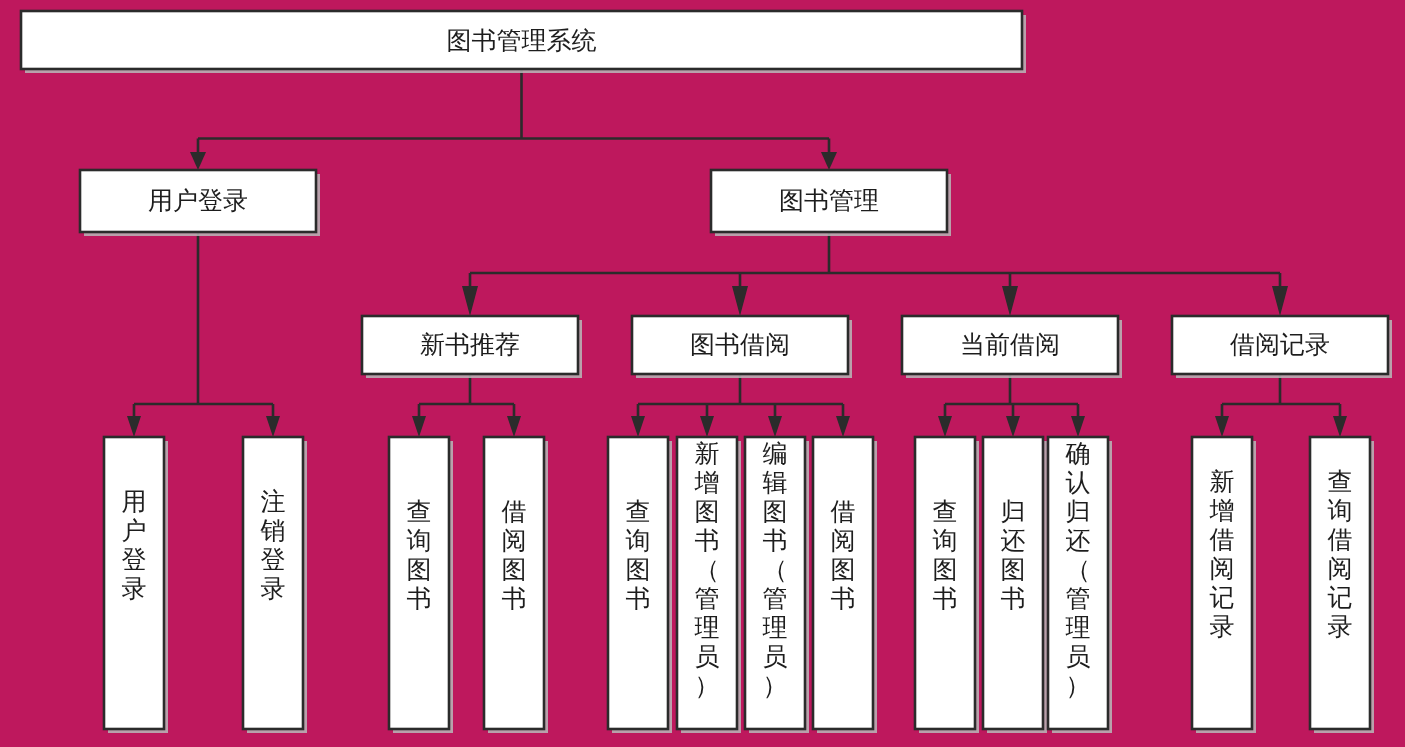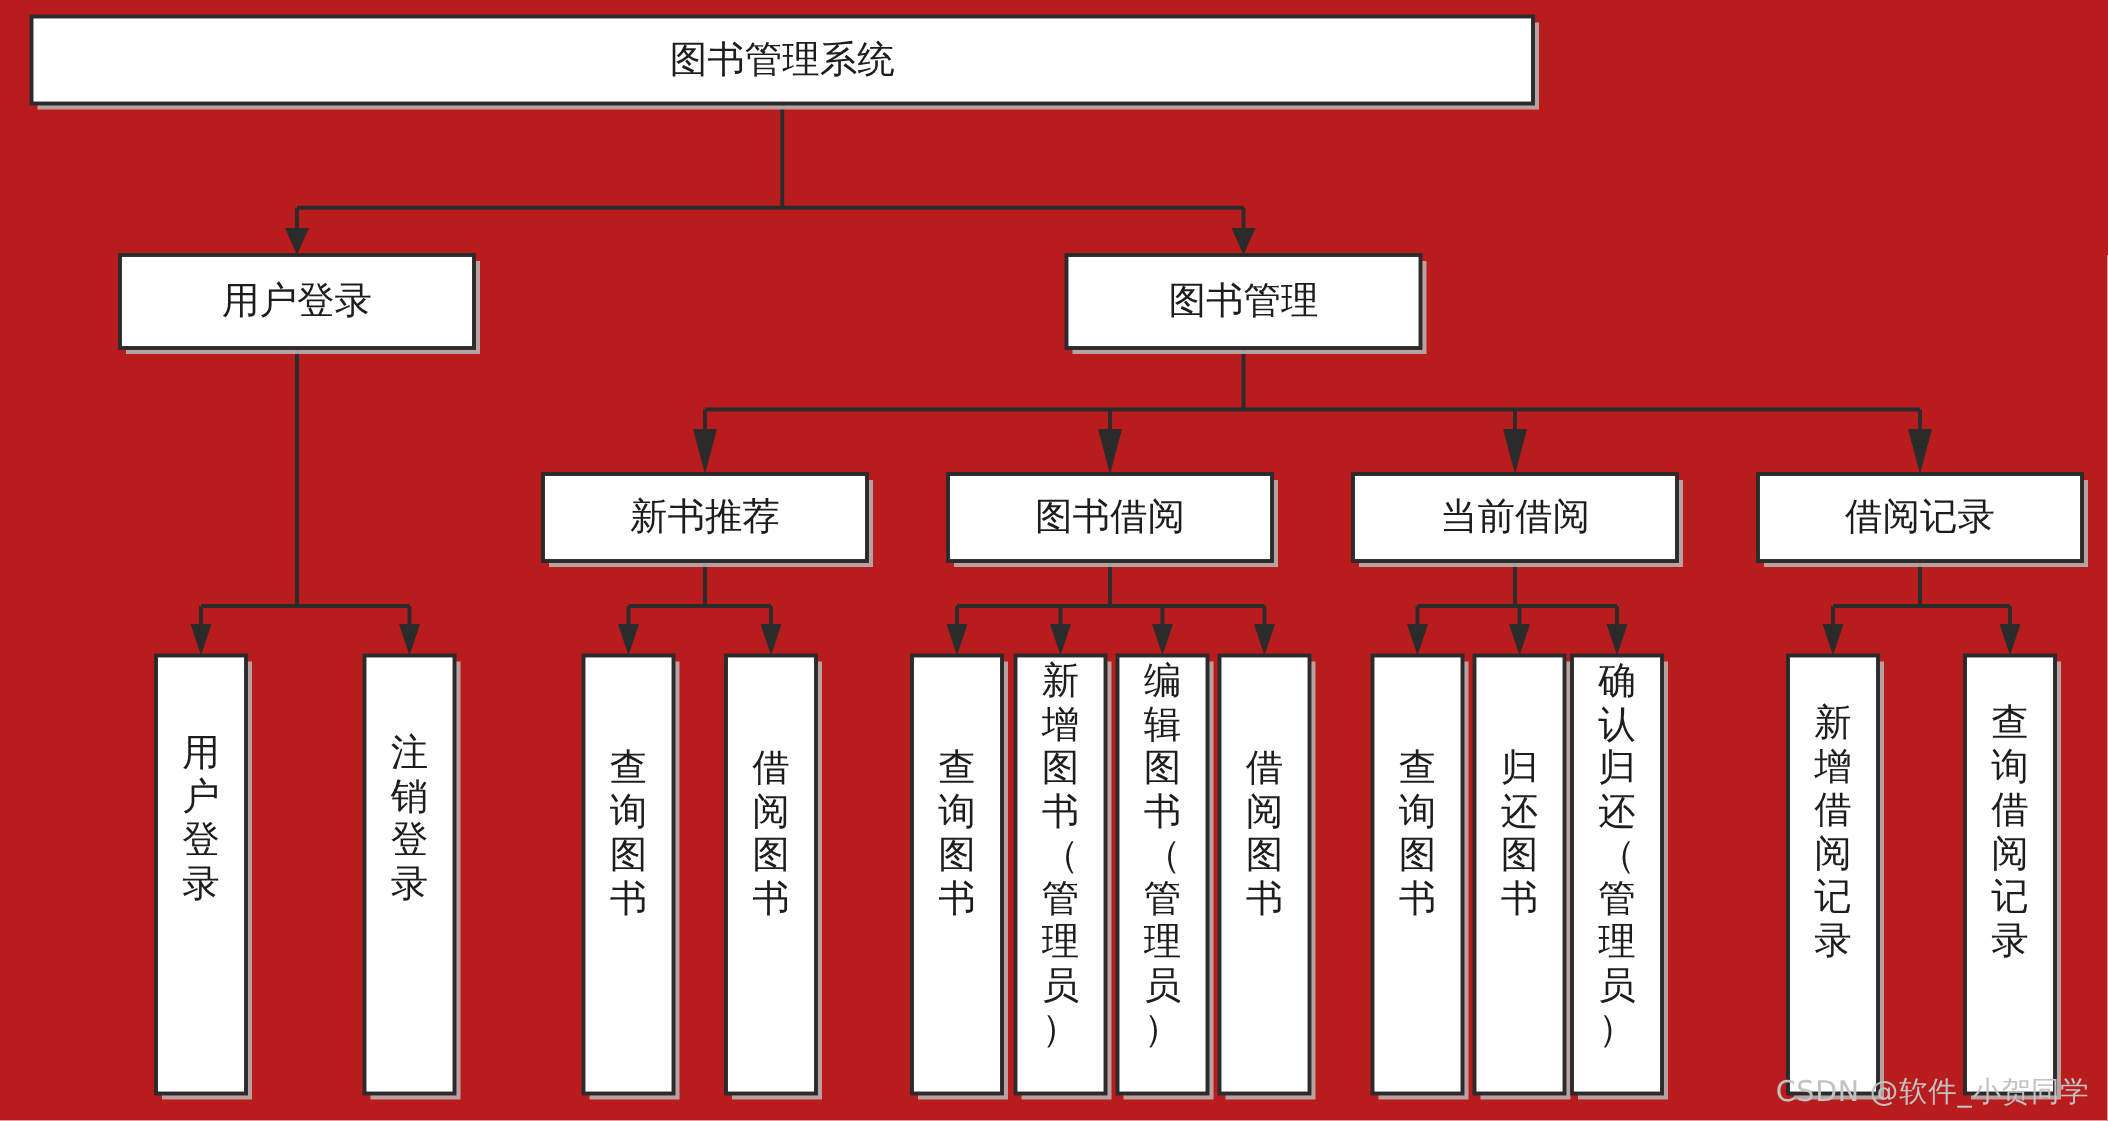--- a/index.html
+++ b/index.html
@@ -7,21 +7,21 @@
     padding: 0;
     background: #ffffff;
   }
   body {
     font-family: "DejaVu Sans", "Liberation Sans", sans-serif;
   }
   #diagram-root {
     position: relative;
     width: 1405px;
     height: 747px;
-    background: #b91c1c;
+    background: #be185d;
     overflow: hidden;
   }
   svg#chart-svg {
     position: absolute;
     left: 0;
     top: 0;
     width: 1405px;
     height: 747px;
   }
   .node-box {
@@ -255,14 +255,13 @@
 
       <g>
         <rect class="node-shadow" x="1314" y="441" width="60" height="292"></rect>
         <rect class="node-box" x="1310" y="437" width="60" height="292"></rect>
         <text class="node-label-v" x="1340" y="490"><tspan x="1340" y="490">查</tspan><tspan x="1340" y="519">询</tspan><tspan x="1340" y="548">借</tspan><tspan x="1340" y="577">阅</tspan><tspan x="1340" y="606">记</tspan><tspan x="1340" y="635">录</tspan></text>
       </g>
 
     </g>
   </svg>
 
-  <div class="watermark">CSDN @软件_小贺同学</div>
 </div>
 
 </body></html>

